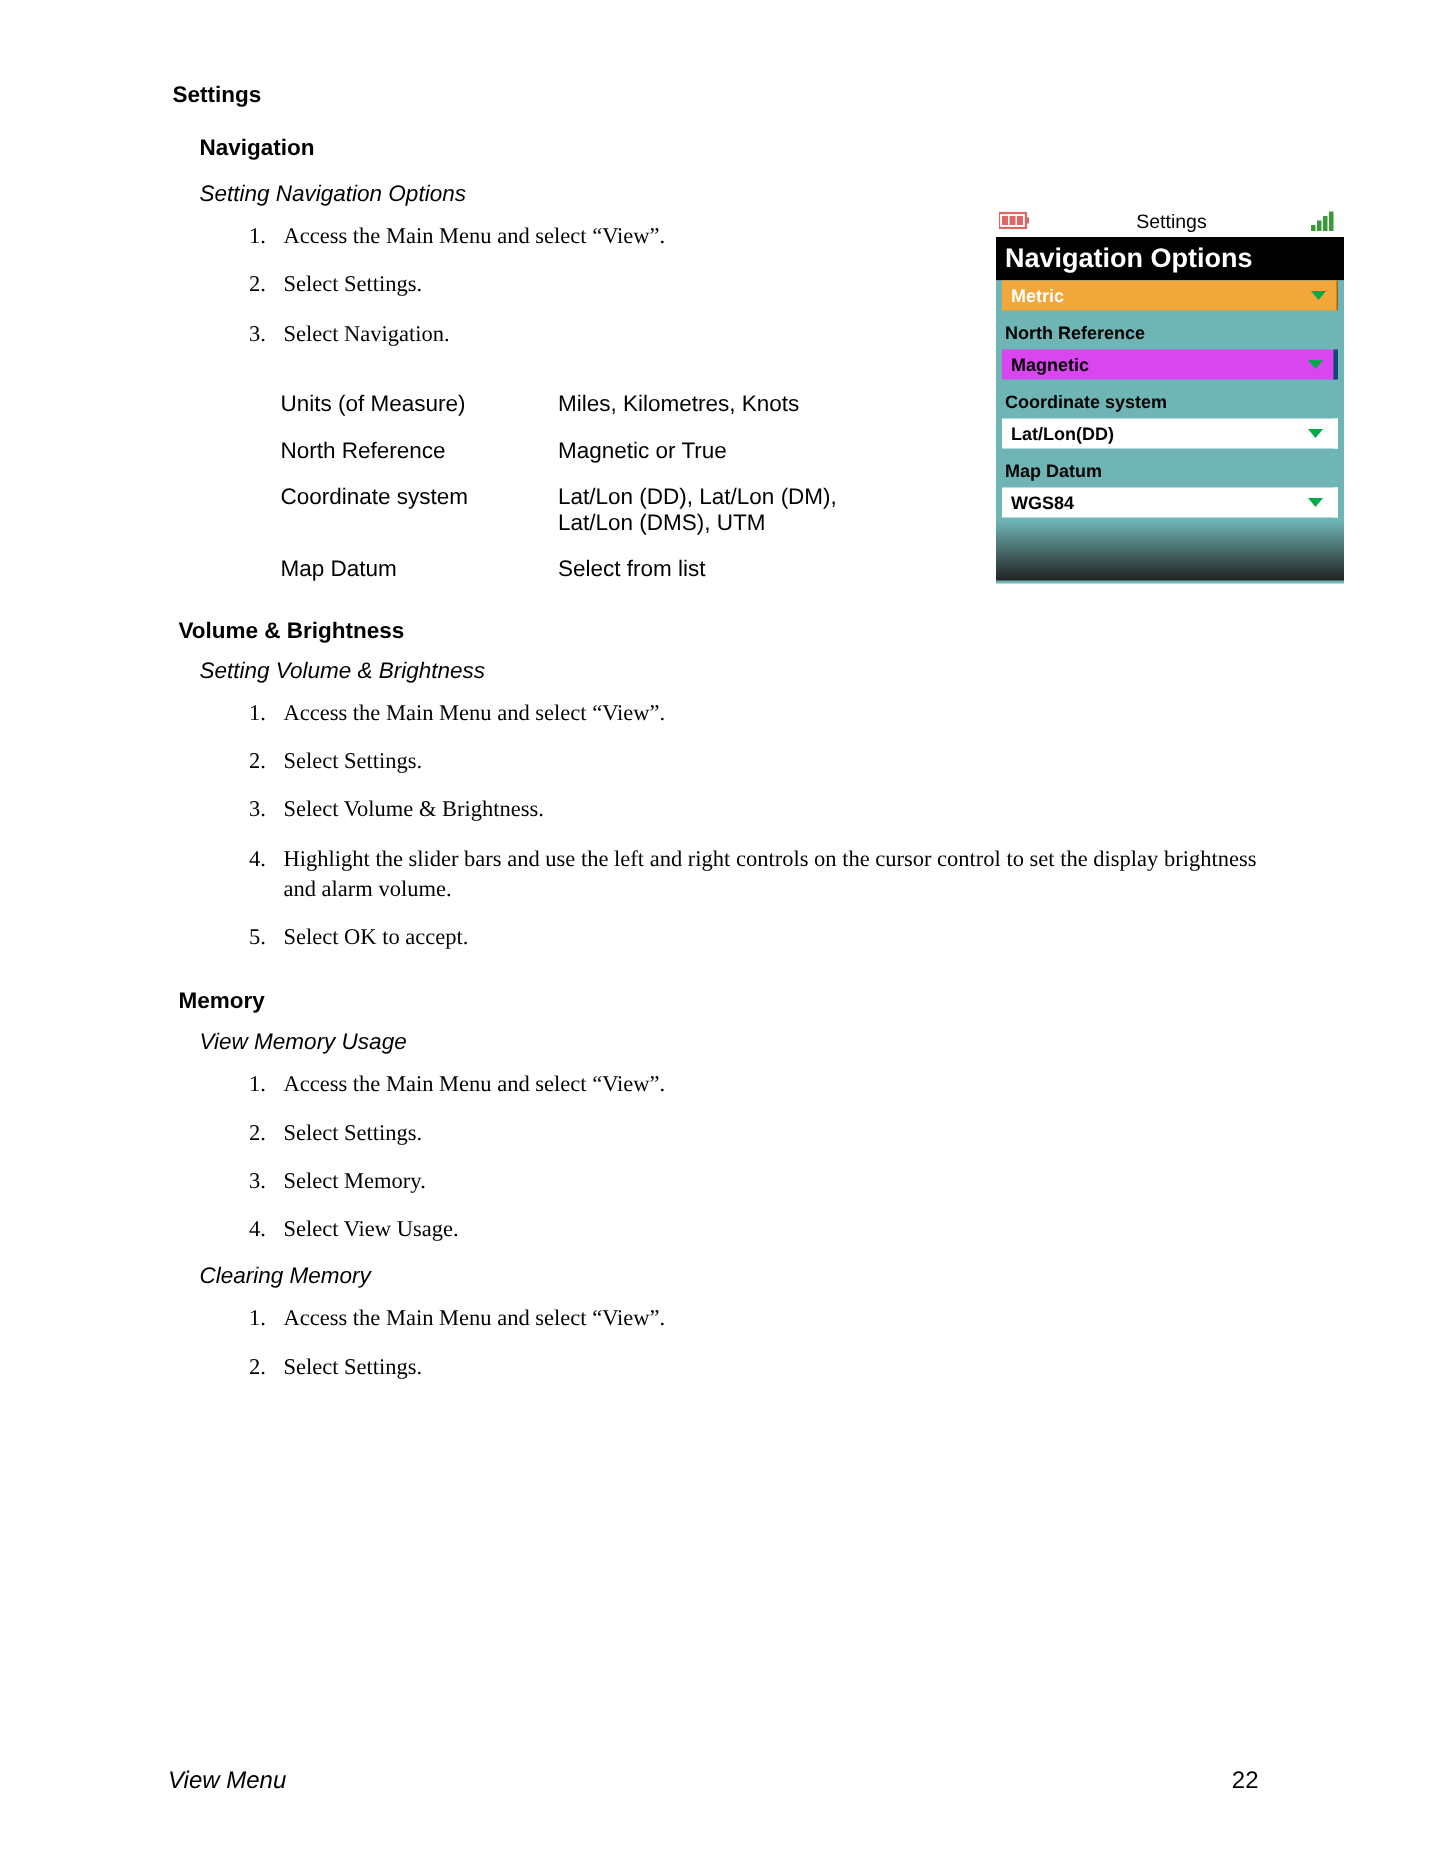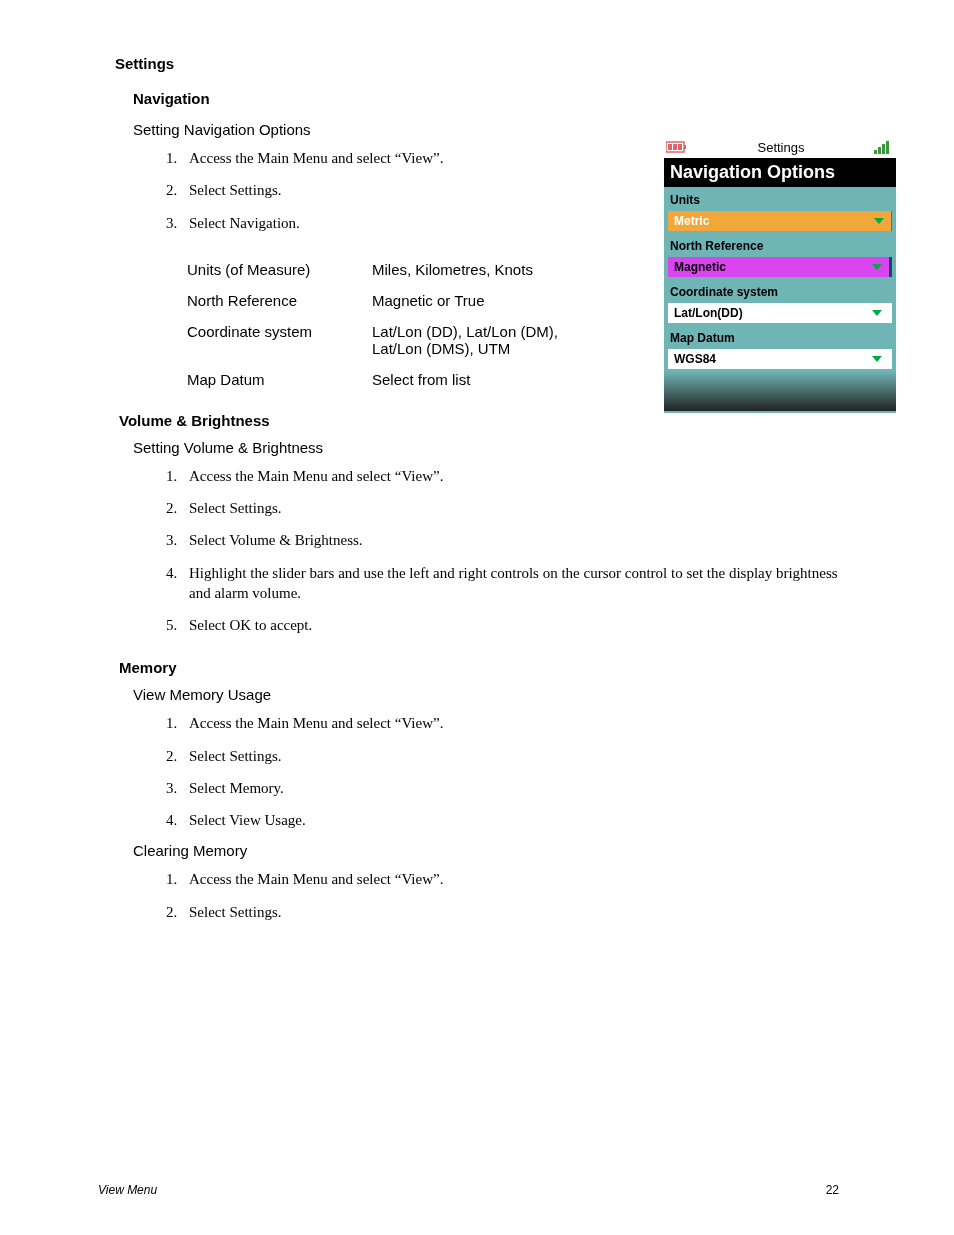--- a/index.html
+++ b/index.html
@@ -14,29 +14,29 @@
     box-sizing: border-box;
   }
   .page {
     padding: 55px 115px 40px 115px;
     box-sizing: border-box;
     position: relative;
     height: 100%;
   }
   .h1 { font-size: 15px; font-weight: bold; margin: 0 0 18px 0; }
   .h2 { font-size: 15px; font-weight: bold; margin: 16px 0 14px 18px; }
-  .h3 { font-size: 15px; margin: 0 0 10px 18px; }
+  .h3 { font-size: 15px; font-style: italic; margin: 0 0 10px 18px; }
   .h2b { font-size: 15px; font-weight: bold; margin: 24px 0 10px 4px; }
   ol.steps { margin: 0 0 0 38px; padding-left: 28px; }
   ol.steps li { font-size: 15px; line-height: 1.35; padding-left: 8px; margin-bottom: 12px; font-family: Liberation Serif, serif; }
   .options-table { margin: 28px 0 0 72px; width: 420px; }
   .options-table .row { display: flex; align-items: flex-start; margin-bottom: 14px; font-size: 15px; }
   .options-table .k { width: 185px; flex-shrink: 0; }
   .options-table .v { width: 190px; }
-  .footer { position: absolute; bottom: 38px; left: 98px; right: 115px; display: flex; justify-content: space-between; font-size: 12px; }
+  .footer { position: absolute; bottom: 38px; left: 112px; right: 115px; display: flex; justify-content: space-between; font-size: 16px; }
   .footer .left { font-style: italic; }
 
   
   .device {
     position: absolute;
     top: 136px;
     right: 58px;
     width: 232px;
     background: #fff;
     font-family: Arial, Helvetica, sans-serif;
@@ -150,21 +150,20 @@
       <svg class="signal-icon" viewBox="0 0 20 14">
         <rect x="0" y="10" width="3" height="4" fill="#3a9a3a"></rect>
         <rect x="4" y="7" width="3" height="7" fill="#3a9a3a"></rect>
         <rect x="8" y="4" width="3" height="10" fill="#3a9a3a"></rect>
         <rect x="12" y="1" width="3" height="13" fill="#3a9a3a"></rect>
       </svg>
     </div>
     <div class="dev-header">Navigation Options</div>
     <div class="dev-body">
 
-      <div class="section-label">Units</div>
       <div class="select-row sel-units">
         <span>Metric</span>
         <svg class="chev" viewBox="0 0 12 8">
             <polygon points="1,1 11,1 6,7" fill="#0a4"></polygon>
           </svg>
       </div>
 
       <div class="section-label">North Reference</div>
       <div class="select-row sel-gray">
         <span>Magnetic</span>

